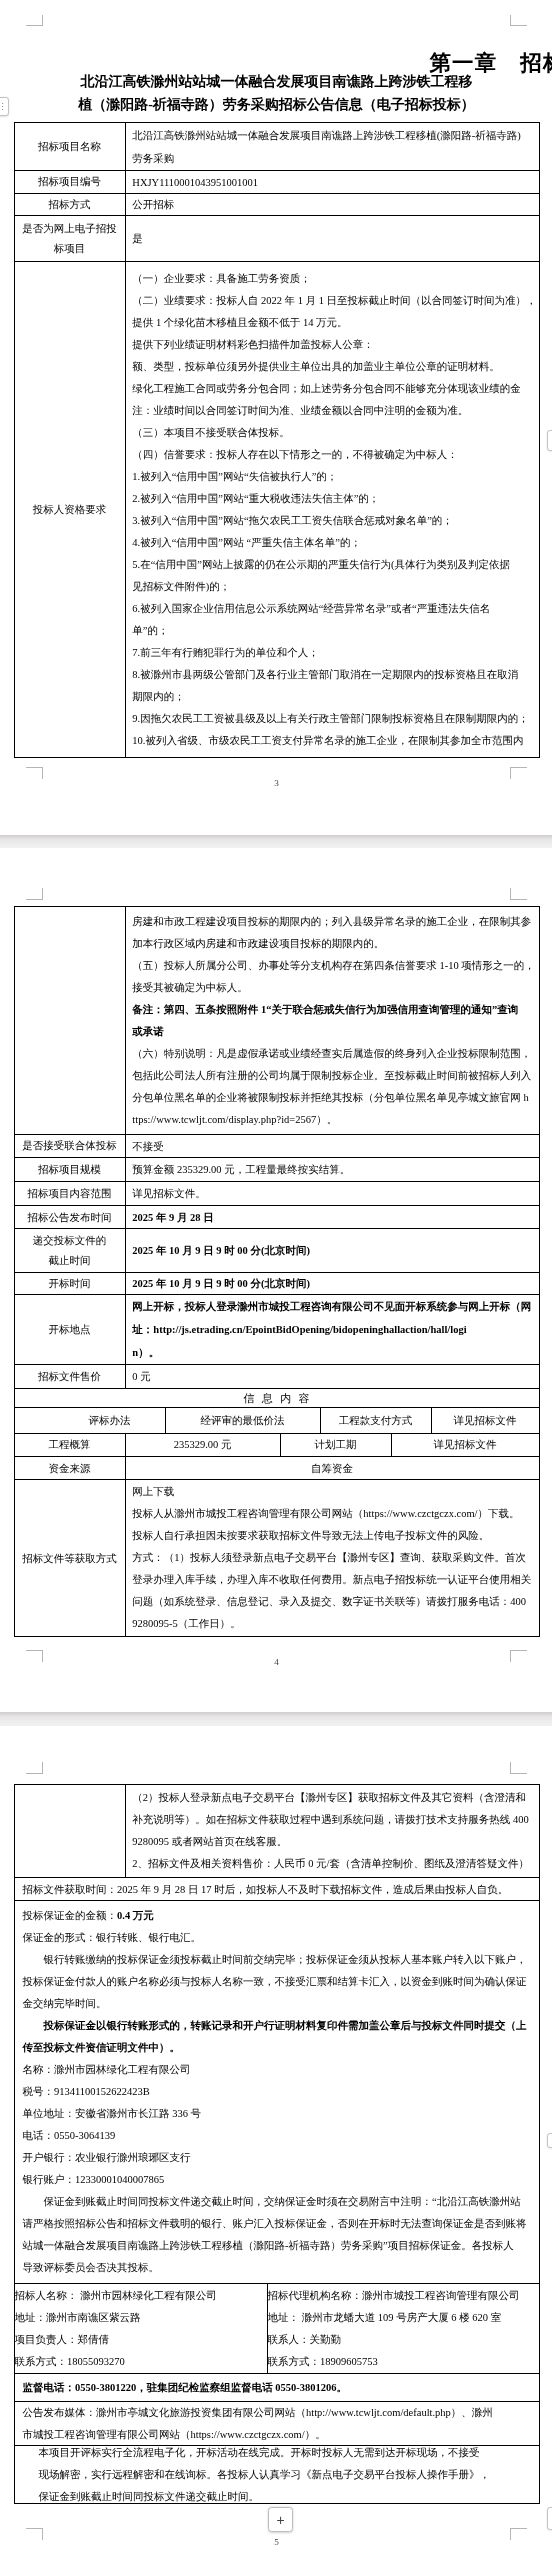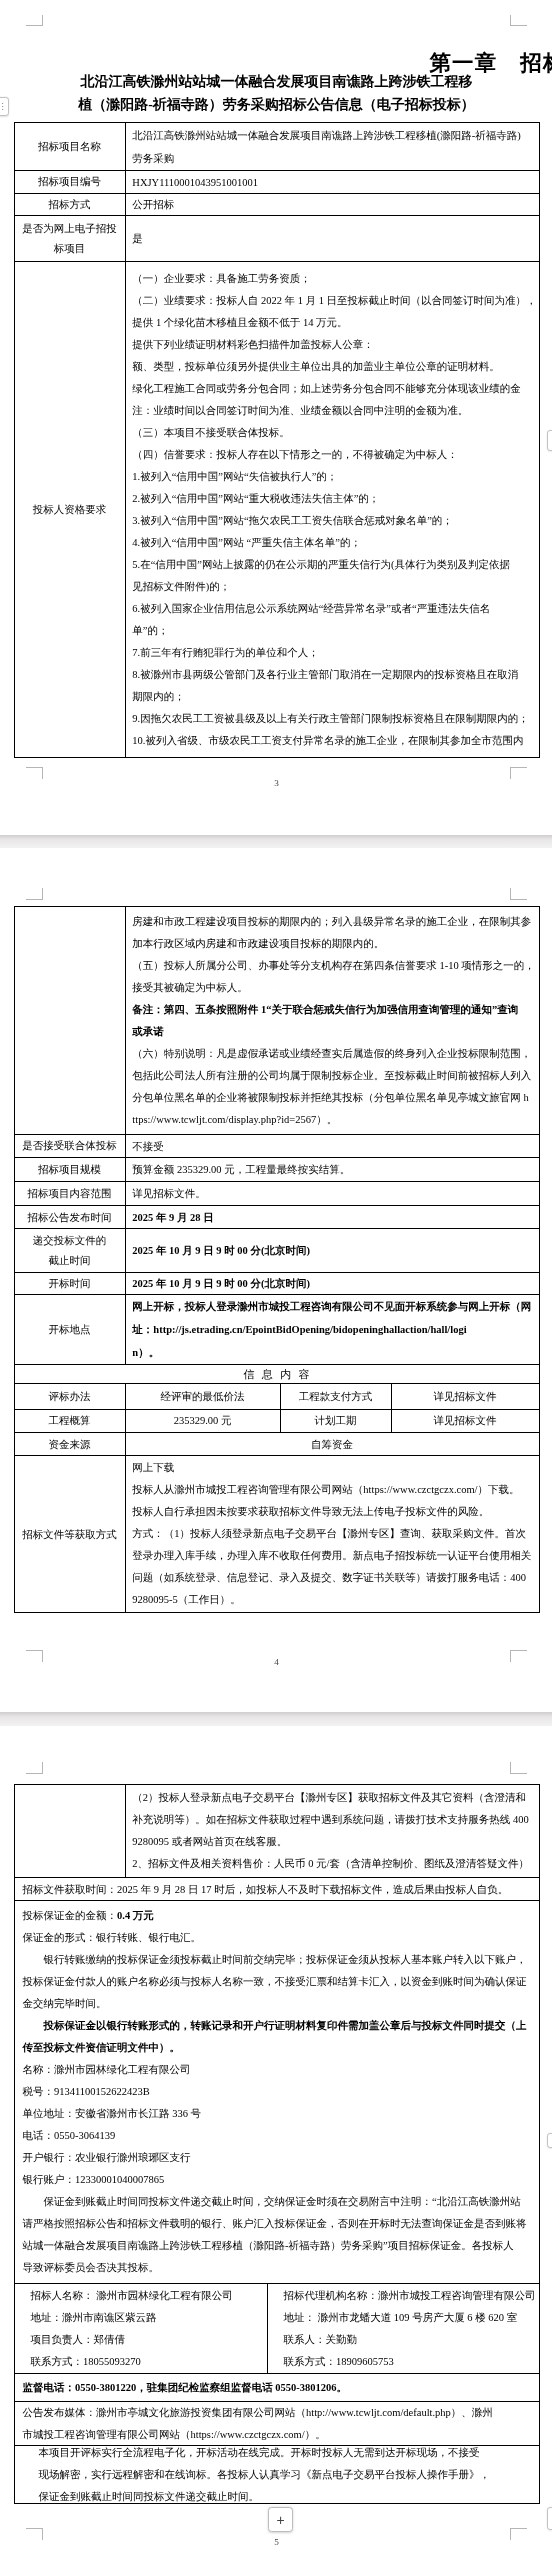--- a/index.html
+++ b/index.html
@@ -27,21 +27,21 @@
   .vcell.ctr{text-align:center;padding:0;}
   .vcell>div,.scell>div,.tc>div{line-height:23px;white-space:nowrap;}
   .scell{flex:1;display:flex;flex-direction:column;justify-content:center;
          padding:0 6.2px 0 8px;font-size:10.5px;min-width:0;}
   .headcell{flex:1;display:flex;align-items:center;justify-content:center;
             font-size:11px;letter-spacing:7.4px;text-indent:7.4px;}
   .fcell{display:flex;align-items:center;justify-content:center;font-size:10.5px;
          box-sizing:border-box;border-right:0.6px solid #000;text-align:center;}
   .f0{flex:0 0 111px}.f1{flex:0 0 155px}.f2{flex:0 0 111px}.f3{flex:1;border-right:0}
   .tc{display:flex;flex-direction:column;justify-content:center;box-sizing:border-box;
-      padding-left:16px;font-size:10.5px;min-width:0;}
+      padding-left:0;font-size:10.5px;min-width:0;}
   .tc.tleft{flex:0 0 253px;border-right:0.6px solid #000;}
   .tc.tright{flex:1;}
   .b{font-weight:bold;}
   .i{text-indent:2em;}
 
   
   .mark{position:absolute;width:17px;height:11.7px;box-sizing:border-box;}
   .tl{border-right:0.6px solid #b5b5b5;border-bottom:0.6px solid #b5b5b5;}
   .tr{border-left:0.6px solid #b5b5b5;border-bottom:0.6px solid #b5b5b5;}
   .bl{border-right:0.6px solid #b5b5b5;border-top:0.6px solid #b5b5b5;}
@@ -221,24 +221,32 @@
         <div class="trow" style="height: 70px;">
           <div class="lcell">
             <div>开标地点</div>
           </div>
           <div class="vcell">
             <div class="b">网上开标，投标人登录滁州市城投工程咨询有限公司不见面开标系统参与网上开标（网</div>
             <div class="b">址：http://js.etrading.cn/EpointBidOpening/bidopeninghallaction/hall/logi</div>
             <div class="b">n）。</div>
           </div>
         </div>
+        <div class="trow" style="height: 24px;">
+          <div class="lcell">
+            <div>招标文件售价</div>
+          </div>
+          <div class="vcell">
+            <div>0 元</div>
+          </div>
+        </div>
         <div class="trow" style="height: 18.5px;">
           <div class="headcell">信息内容</div>
         </div>
-        <div class="trow" style="height: 26.5px;">
+        <div class="trow" style="height: 26.5px; padding-left: 40px;">
           <div class="fcell f0">评标办法</div>
           <div class="fcell f1">经评审的最低价法</div>
           <div class="fcell f2">工程款支付方式</div>
           <div class="fcell f3">详见招标文件</div>
         </div>
         <div class="trow" style="height: 23px;">
           <div class="fcell f0">工程概算</div>
           <div class="fcell f1">235329.00 元</div>
           <div class="fcell f2">计划工期</div>
           <div class="fcell f3">详见招标文件</div>

